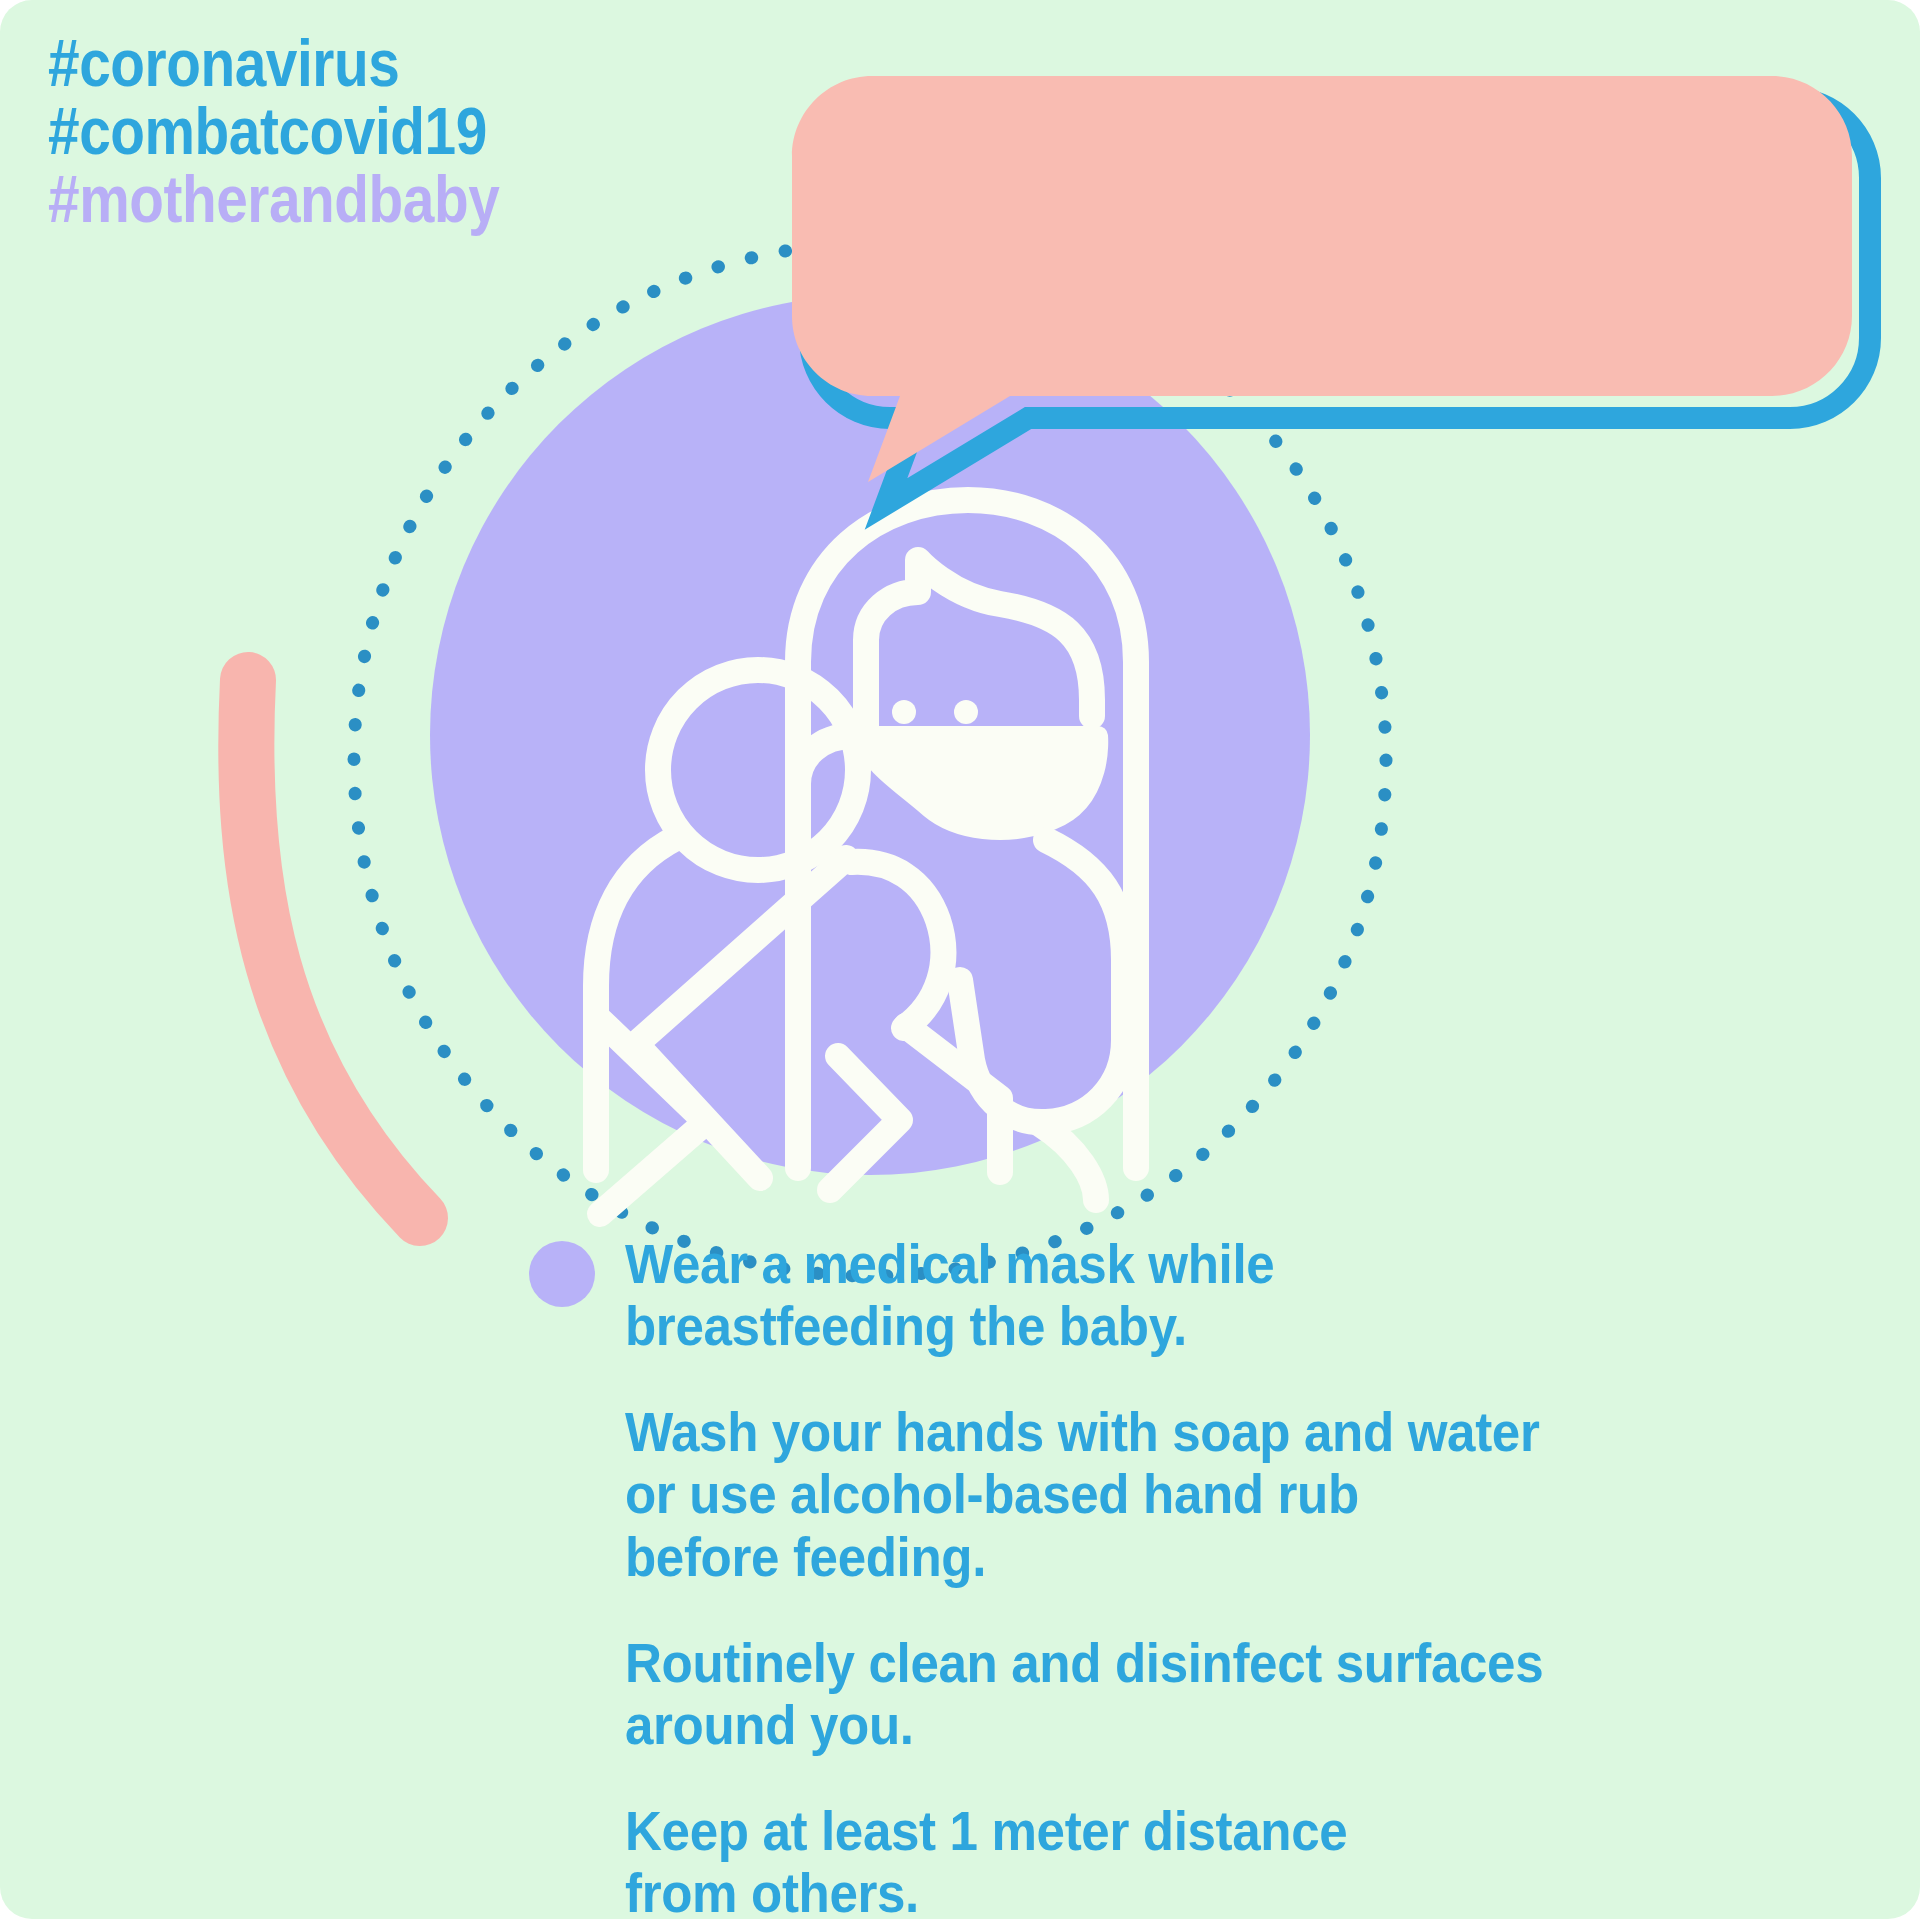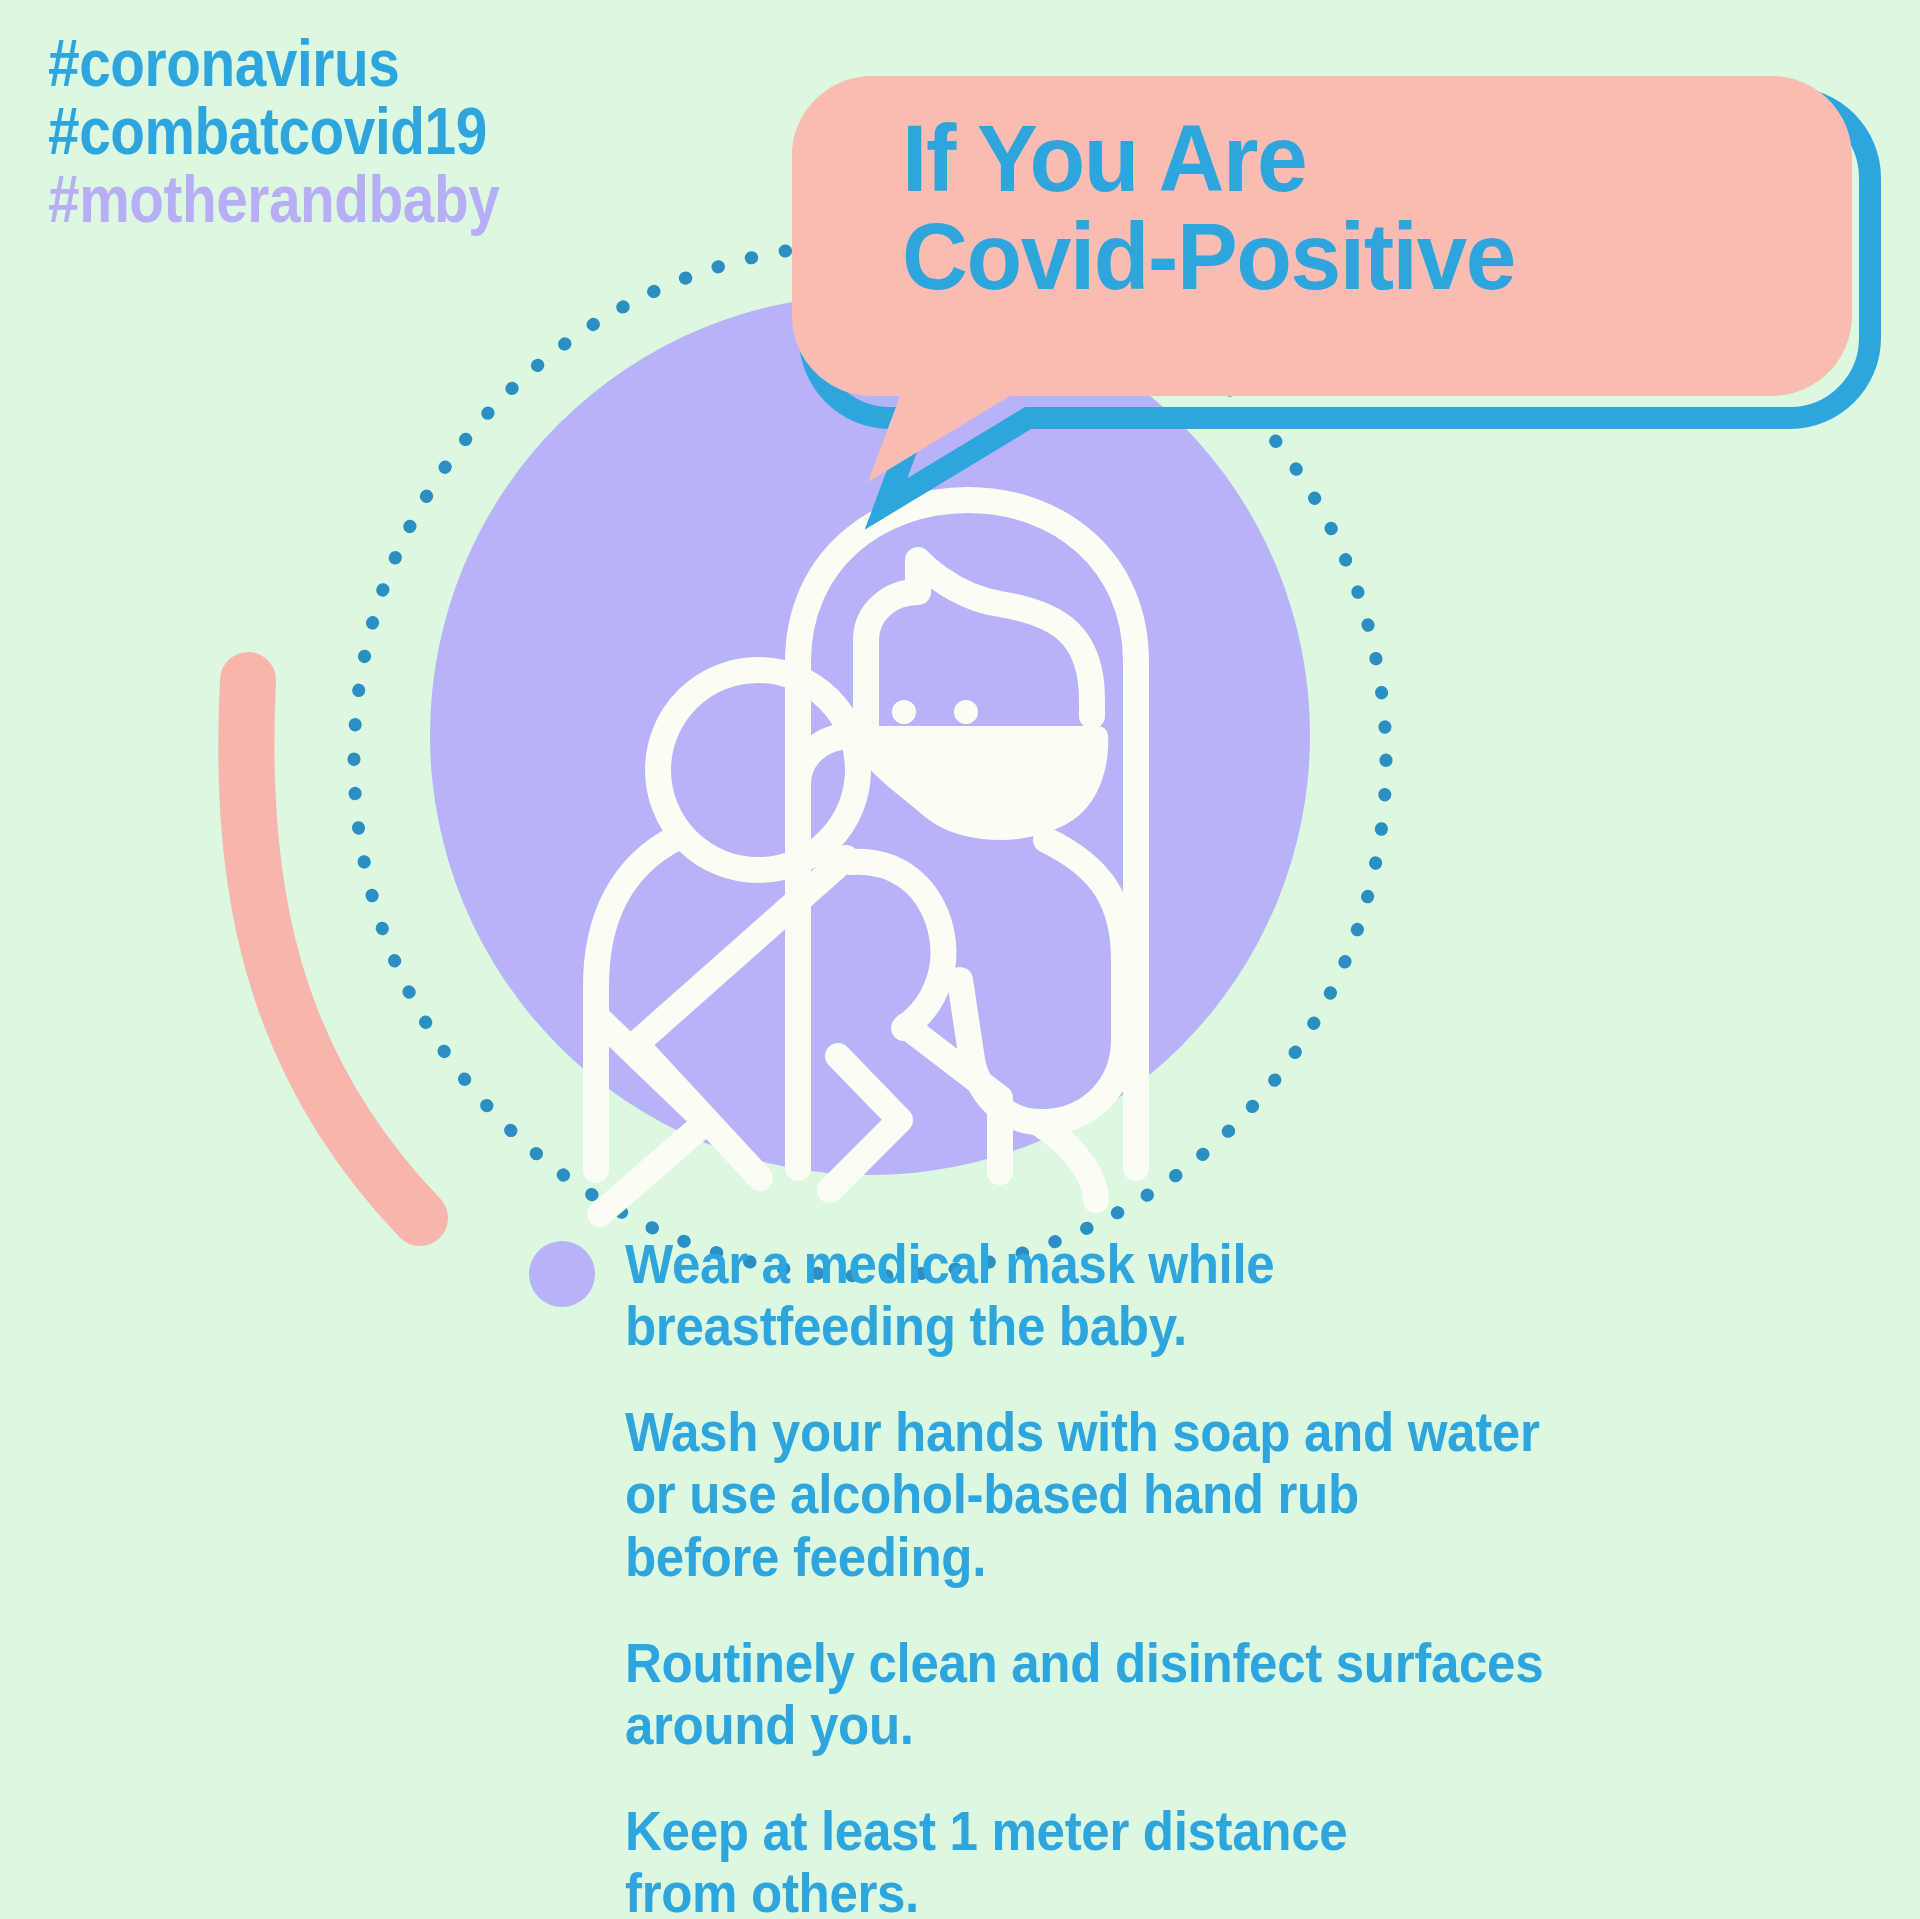--- a/index.html
+++ b/index.html
@@ -7,20 +7,21 @@
     padding: 0;
     background: #ffffff;
   }
   #poster {
     position: relative;
     width: 1920px;
     height: 1919px;
     overflow: hidden;
     background: #dcf8e0;
     font-family: "Liberation Sans", "DejaVu Sans", sans-serif;
+    border-radius: 32px;
   }
 
   
   .layer {
     position: absolute;
     inset: 0;
     pointer-events: none;
   }
   .layer svg { display: block; width: 1920px; height: 1919px; }
 
@@ -165,26 +166,20 @@
       <circle cx="562" cy="1274" r="33" fill="#b8b2f8"></circle>
     </svg>
   </div>
 
   <div class="hashtags">
     <span class="hashtag blue">#coronavirus</span>
     <span class="hashtag blue">#combatcovid19</span>
     <span class="hashtag purple">#motherandbaby</span>
   </div>
 
-  <div class="bubble-wrap">
-    <div class="bubble-title">
-      <span class="l">If You Are</span>
-      <span class="l">Covid-Positive</span>
-    </div>
-  </div>
 
   <div class="body-copy">
 
     <p class="para">
       <span class="l">Wear a medical mask while</span>
       <span class="l">breastfeeding the baby.</span>
     </p>
 
     <p class="para">
       <span class="l">Wash your hands with soap and water</span>

